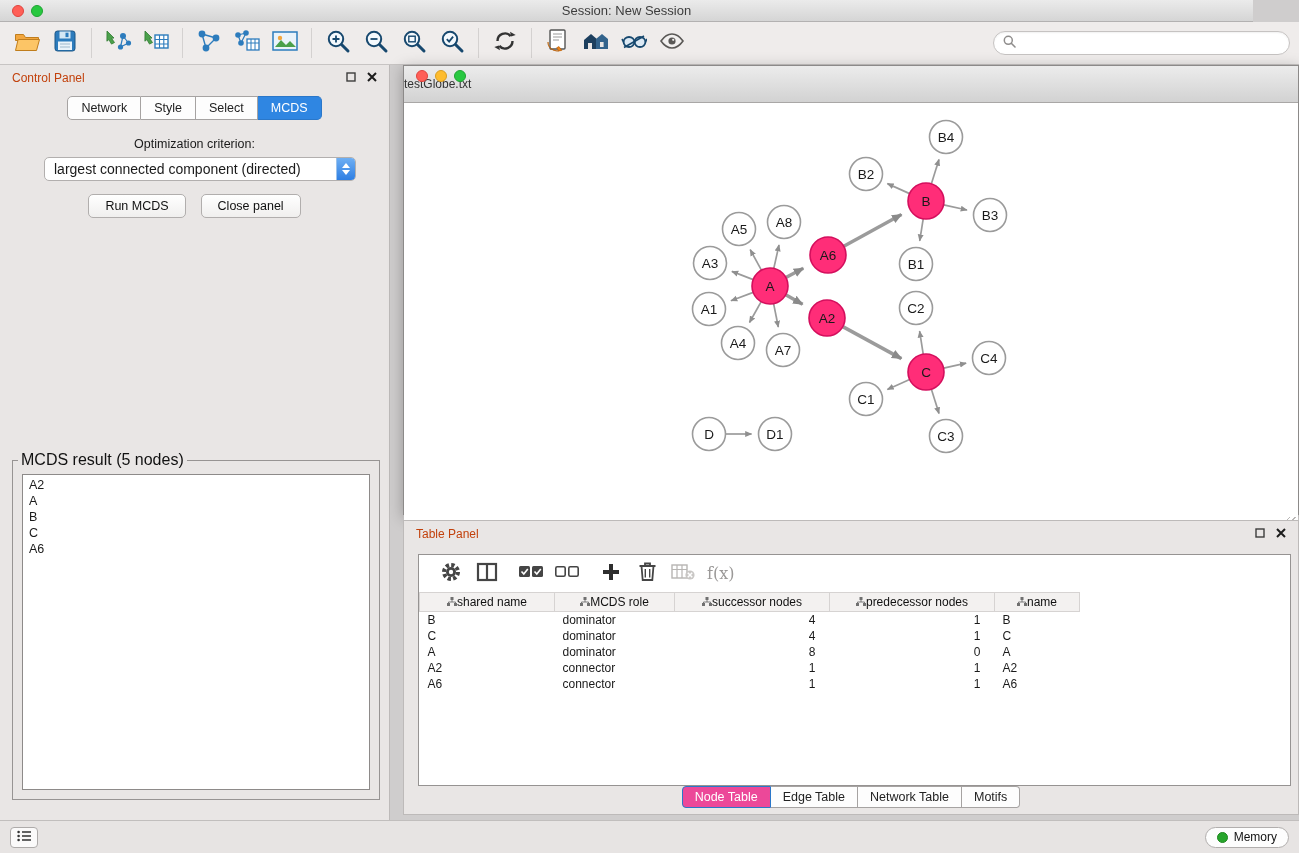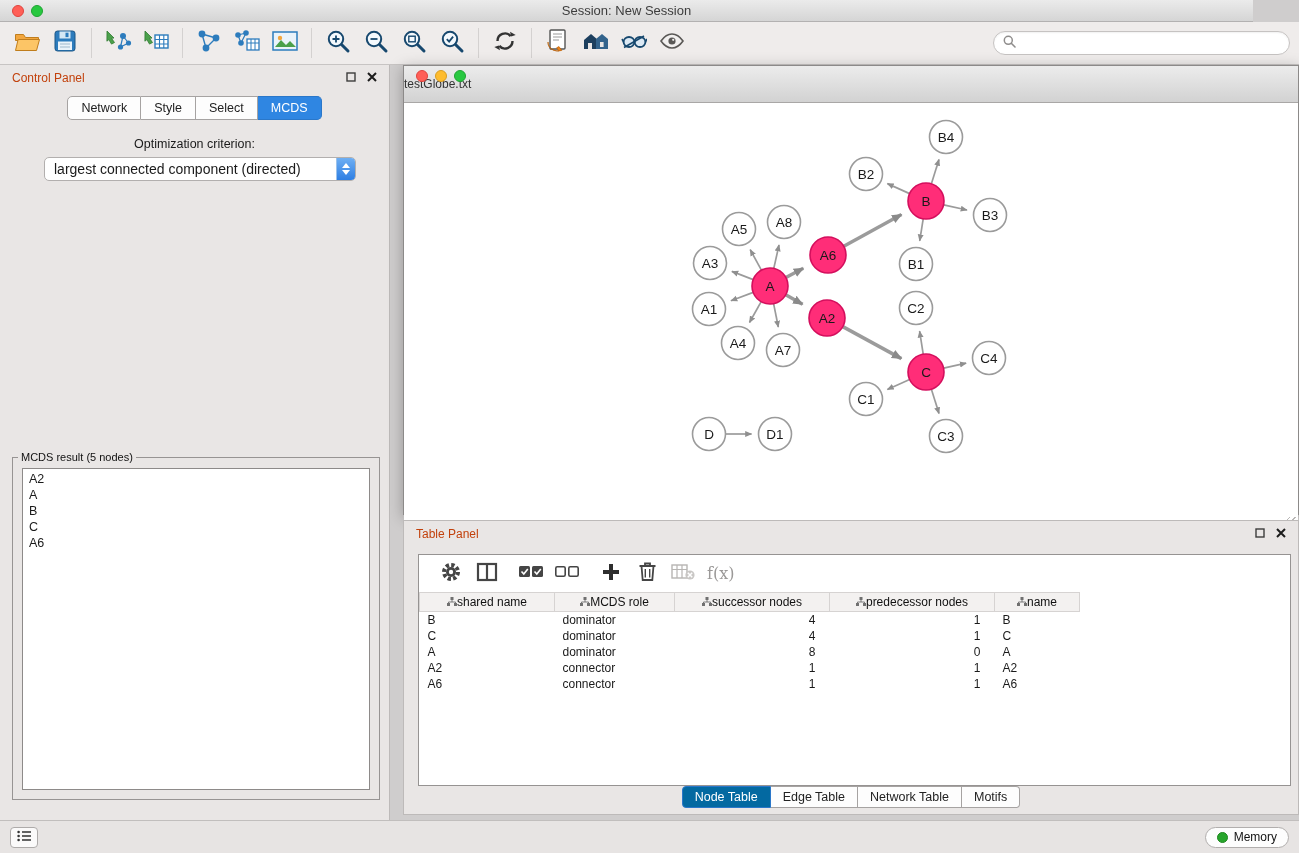--- a/index.html
+++ b/index.html
@@ -76,21 +76,21 @@
   .btn-row { position:absolute; left:0; top:129px; width:100%; display:flex; justify-content:center; gap:15px; }
   .mac-btn {
     font-size:12.5px; padding:4px 16px; color:#111;
     background:linear-gradient(#ffffff,#f0efee);
     border:1px solid #b1aead; border-radius:5px;
   }
   .result-fieldset {
     position:absolute; left:12px; top:386px; width:368px; bottom:20px;
     border:1px solid #979493; padding:3px;
   }
-  .result-fieldset legend { font-size:11px; padding:0 3px; margin-left:2px; color:#111; }
+  .result-fieldset legend { font-size:16px; padding:0 3px; margin-left:2px; color:#111; }
   .result-list {
     position:absolute; left:6px; right:6px; top:2px; bottom:6px;
     background:#fff; border:1px solid #8d8a89; overflow:hidden;
     font-size:12.5px; padding:2px 6px; line-height:16px;
   }
   
   .network-window {
     position:absolute; left:403px; top:65px; width:896px; height:450px;
     background:#fff; border:1px solid #8c8a89;
     box-shadow:0 3px 14px rgba(0,0,0,.28);
@@ -132,21 +132,21 @@
   .node-table th:nth-child(1){width:135px} .node-table th:nth-child(2){width:120px}
   .node-table th:nth-child(3){width:155px} .node-table th:nth-child(4){width:165px}
   .node-table th:nth-child(5){width:85px}
   .tp-tabs { position:absolute; left:0; bottom:6px; width:100%; display:flex; justify-content:center; }
   .tp-tab {
     font-size:12.5px; padding:3px 12px; background:#fdfdfd; color:#222;
     border:1px solid #a6a3a2; border-left:none; line-height:14px;
   }
   .tp-tab:first-child { border-left:1px solid #a6a3a2; border-radius:4px 0 0 4px; }
   .tp-tab:last-child  { border-radius:0 4px 4px 0; }
-  .tp-tab.active { background:#0369a1; border-color:#2a77c9; color:#fff; }
+  .tp-tab.active { background:#ec4899; border-color:#2a77c9; color:#fff; }
   
   .status-bar {
     position:absolute; left:0; top:820px; width:1299px; height:33px;
     background:#e7e4e3; border-top:1px solid #c1bebd;
     display:flex; align-items:center; padding:0 10px;
   }
   .list-btn {
     width:28px; height:21px; background:#fbfafa; border:1px solid #aeabaa; border-radius:4px;
     display:flex; align-items:center; justify-content:center;
   }
@@ -366,20 +366,24 @@
   <div class="combo">
     <span>largest connected component (directed)</span>
     <span class="stepper">
       <svg width="8" height="5" viewBox="0 0 8 5">
           <path d="M0 5l4-5 4 5z" fill="#fff"></path>
         </svg>
       <svg width="8" height="5" viewBox="0 0 8 5">
           <path d="M0 0l4 5 4-5z" fill="#fff"></path>
         </svg>
     </span>
+  </div>
+  <div class="btn-row">
+    <button class="mac-btn">Run MCDS</button>
+    <button class="mac-btn">Close panel</button>
   </div>
   <fieldset class="result-fieldset" style="position:absolute;">
     <legend>MCDS result (5 nodes)</legend>
     <div style="position:relative;width:100%;height:100%;">
       <div class="result-list">
           <div>A2</div>
           <div>A</div>
           <div>B</div>
           <div>C</div>
           <div>A6</div>

